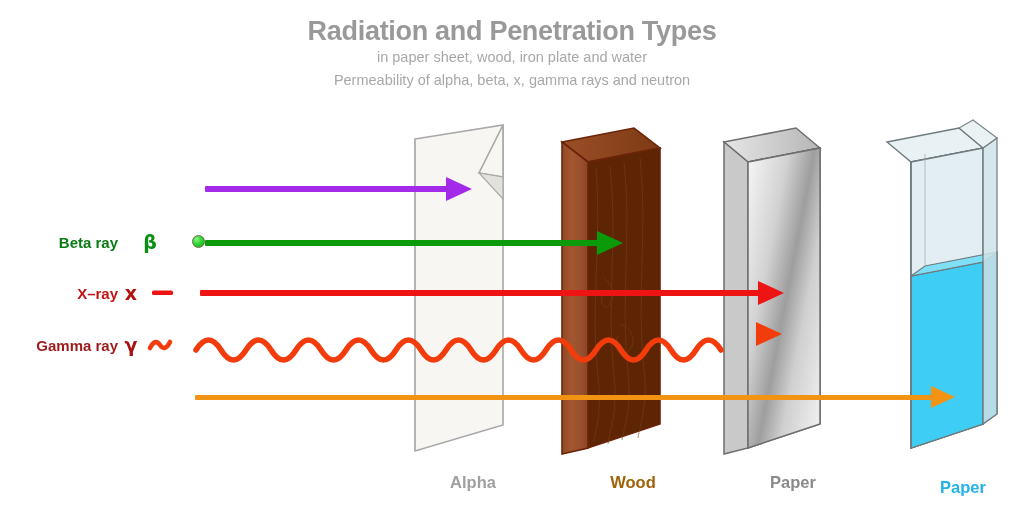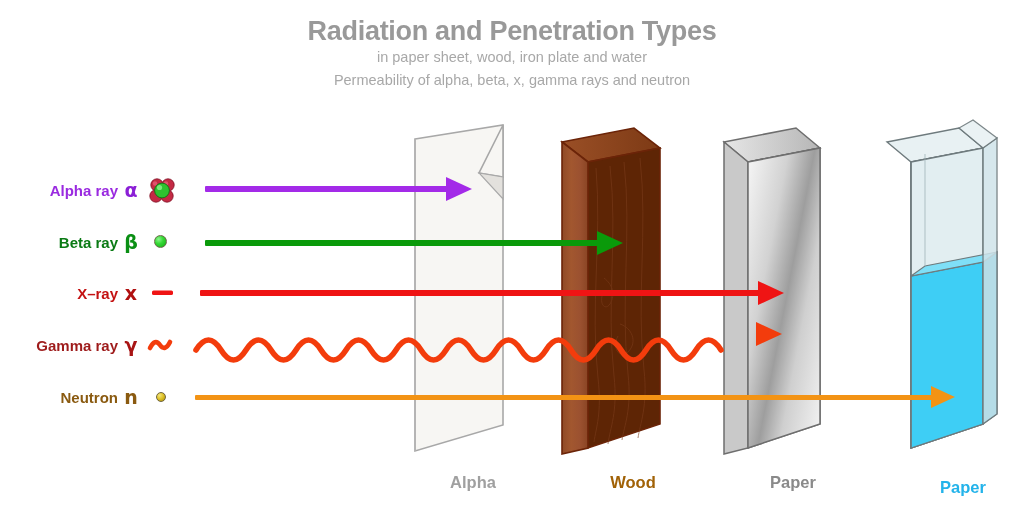--- a/index.html
+++ b/index.html
@@ -205,38 +205,22 @@
       <polygon points="98,134 98,296 112,286 112,124" fill="#22b4dd" stroke="#6e7a7d" stroke-width="1.3"></polygon>
       <polygon points="26,148 98,134 112,124 40,138" fill="#7fdff7" stroke="#6e7a7d" stroke-width="1.1"></polygon>
 
       <polygon points="98,20 112,10 112,286 98,296" fill="#cfe3e9" stroke="#6e7a7d" stroke-width="1.4" opacity="0.85"></polygon>
       <polygon points="74,0 98,20 112,10 88,-8" fill="#e8f1f3" stroke="#6e7a7d" stroke-width="1.2" opacity="0.9"></polygon>
       <line x1="26" y1="34" x2="26" y2="320" stroke="#6e7a7d" stroke-width="1.3"></line>
       <line x1="40" y1="26" x2="40" y2="138" stroke="#9fb3b8" stroke-width="1" opacity="0.8"></line>
     </svg>
   </div>
 
-  <div class="legend-row" style="top:175px;">
-    <div class="legend-label" style="color:#9a2ae0;">Alpha ray</div>
-    <div class="legend-symbol" style="color:#8b1fd6;">α</div>
-    <div class="legend-icon">
-      <svg width="36" height="30" viewBox="0 0 36 30">
-        <circle cx="13" cy="10" r="6.2" fill="#c42a44" stroke="#7d1226" stroke-width="0.8"></circle>
-        <circle cx="24" cy="10" r="6.2" fill="#c42a44" stroke="#7d1226" stroke-width="0.8"></circle>
-        <circle cx="12" cy="21" r="6.2" fill="#c42a44" stroke="#7d1226" stroke-width="0.8"></circle>
-        <circle cx="23" cy="21" r="6.2" fill="#c42a44" stroke="#7d1226" stroke-width="0.8"></circle>
-        <circle cx="11" cy="8.5" r="2.2" fill="#e8627a" opacity="0.75"></circle>
-        <circle cx="22" cy="8.5" r="2.2" fill="#e8627a" opacity="0.75"></circle>
-        <circle cx="18" cy="15.5" r="7.4" fill="#2fc32f" stroke="#146d14" stroke-width="0.9"></circle>
-        <circle cx="15.5" cy="12.5" r="2.6" fill="#8ef08e" opacity="0.8"></circle>
-      </svg>
-    </div>
-  </div>
-
-  <div class="legend-row" style="top:227px;">
+
+  <div class="legend-row" style="top:227px;gap:19px;">
     <div class="legend-label" style="color:#0a7a14;">Beta ray</div>
     <div class="legend-symbol" style="color:#0a8f14;">β</div>
     <div class="legend-icon">
       <div class="sphere beta-sphere"></div>
     </div>
   </div>
 
   <div class="legend-row" style="top:278px;">
     <div class="legend-label" style="color:#c41212;">X–ray</div>
     <div class="legend-symbol" style="color:#b01010;">x</div>
@@ -250,27 +234,20 @@
   <div class="legend-row" style="top:330px;">
     <div class="legend-label" style="color:#9e1b1b;">Gamma ray</div>
     <div class="legend-symbol" style="color:#a81414;">γ</div>
     <div class="legend-icon">
       <svg width="36" height="30" viewBox="0 0 36 30">
         <path d="M 6,18 Q 11,8 16,15 Q 21,22 26,12" stroke="#f33c0c" stroke-width="4.6" fill="none" stroke-linecap="round"></path>
       </svg>
     </div>
   </div>
 
-  <div class="legend-row" style="top:382px;">
-    <div class="legend-label" style="color:#8a5a10;">Neutron</div>
-    <div class="legend-symbol" style="color:#8a5a10;">n</div>
-    <div class="legend-icon">
-      <div class="sphere neutron-sphere"></div>
-    </div>
-  </div>
 
   <div class="ray" style="left:205px; top:186px; width:245px; height:6px; background:#a32ae8;"></div>
   <div class="ray-arrow" style="left:446px; top:177px; border-width:12px 0 12px 26px; border-left-color:#a32ae8;"></div>
 
   <div class="ray" style="left:205px; top:240px; width:396px; height:6px; background:#0a9a0a;"></div>
   <div class="ray-arrow" style="left:597px; top:231px; border-width:12px 0 12px 26px; border-left-color:#0a9a0a;"></div>
 
   <div class="ray" style="left:200px; top:290px; width:563px; height:6px; background:#ef1414;"></div>
   <div class="ray-arrow" style="left:758px; top:281px; border-width:12px 0 12px 26px; border-left-color:#ef1414;"></div>
 

